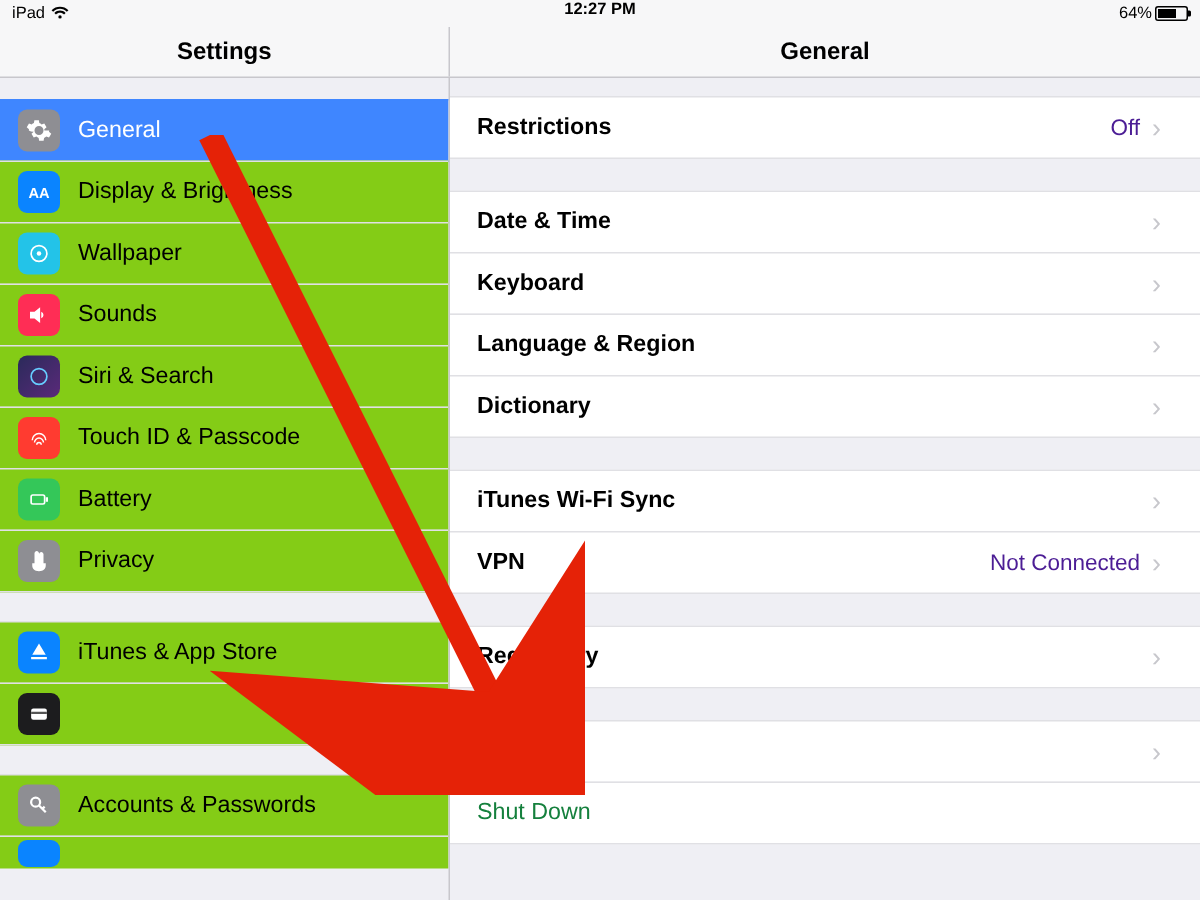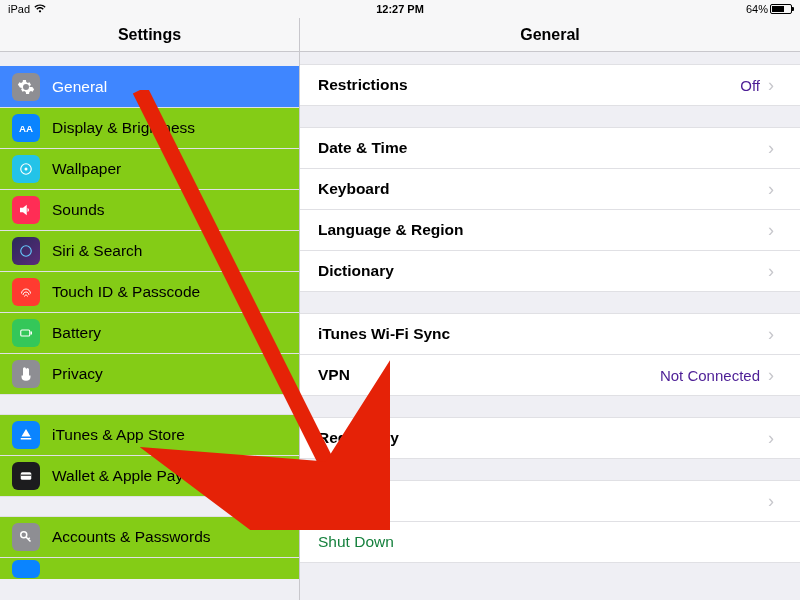--- a/index.html
+++ b/index.html
@@ -12,21 +12,20 @@
     position: relative;
     font-size: 15px;
     color: #000;
   }
 
   
   .statusbar {
     height: 18px;
     background: #f7f7f8;
     display: flex;
-    align-items: center;
     justify-content: space-between;
     padding: 0 8px;
     font-size: 11px;
   }
   .statusbar .left { display: flex; align-items: center; gap: 4px; }
   .statusbar .center { position:absolute; left:50%; transform:translateX(-50%); font-weight:600;}
   .statusbar .right { display:flex; align-items:center; gap:2px; }
   .battery {
     width: 22px; height: 10px; border:1px solid #000; border-radius:2px; position:relative;
   }
@@ -253,21 +252,20 @@
         </span>
         <span class="label">iTunes &amp; App Store</span>
       </div>
       <div class="row">
         <span class="icon ic-wallet">
           <svg viewBox="0 0 24 24">
               <rect x="5" y="7" width="14" height="10" rx="2" fill="#fff"></rect>
               <rect x="5" y="10" width="14" height="2" fill="#555"></rect>
             </svg>
         </span>
-        <span class="label">Wallet &amp; Apple Pay</span>
       </div>
     </div>
 
     <div class="group">
       <div class="row">
         <span class="icon ic-accounts">
           <svg viewBox="0 0 24 24">
               <circle cx="9" cy="9" r="4" fill="none" stroke="#fff" stroke-width="2"></circle>
               <path stroke="#fff" stroke-width="2" d="M12 12l6 6m-3-3l2-2"></path>
             </svg>

